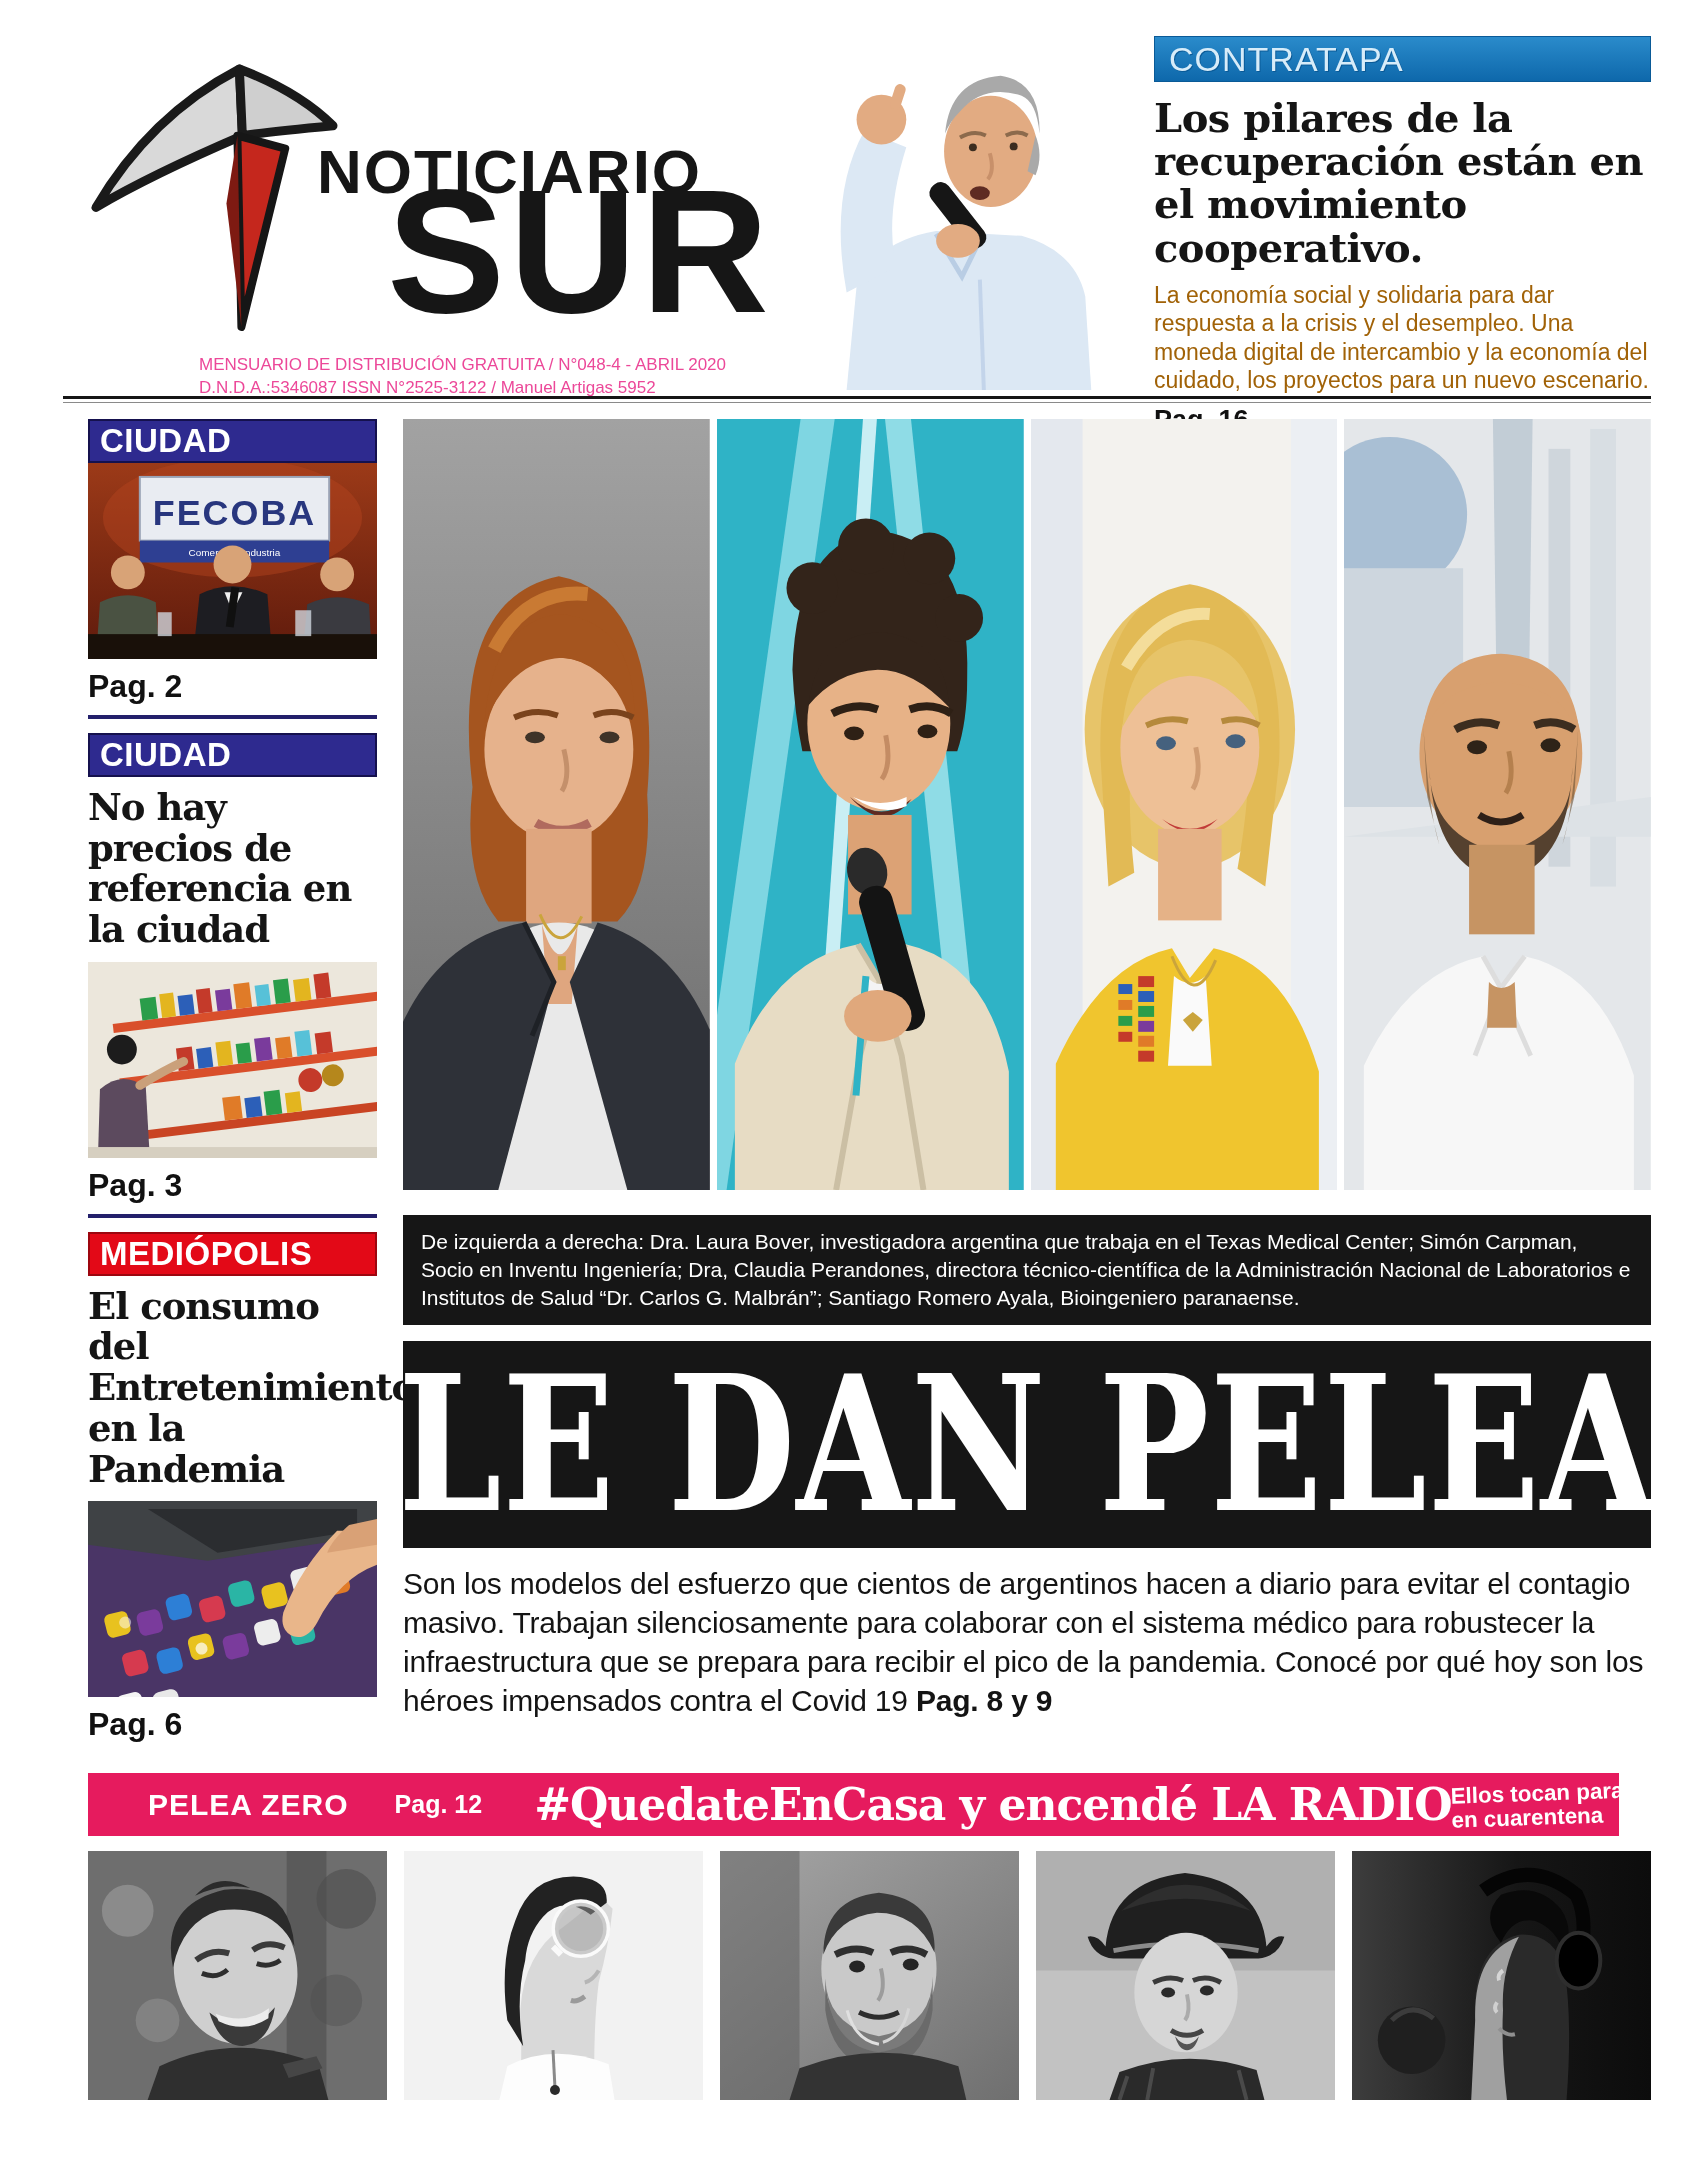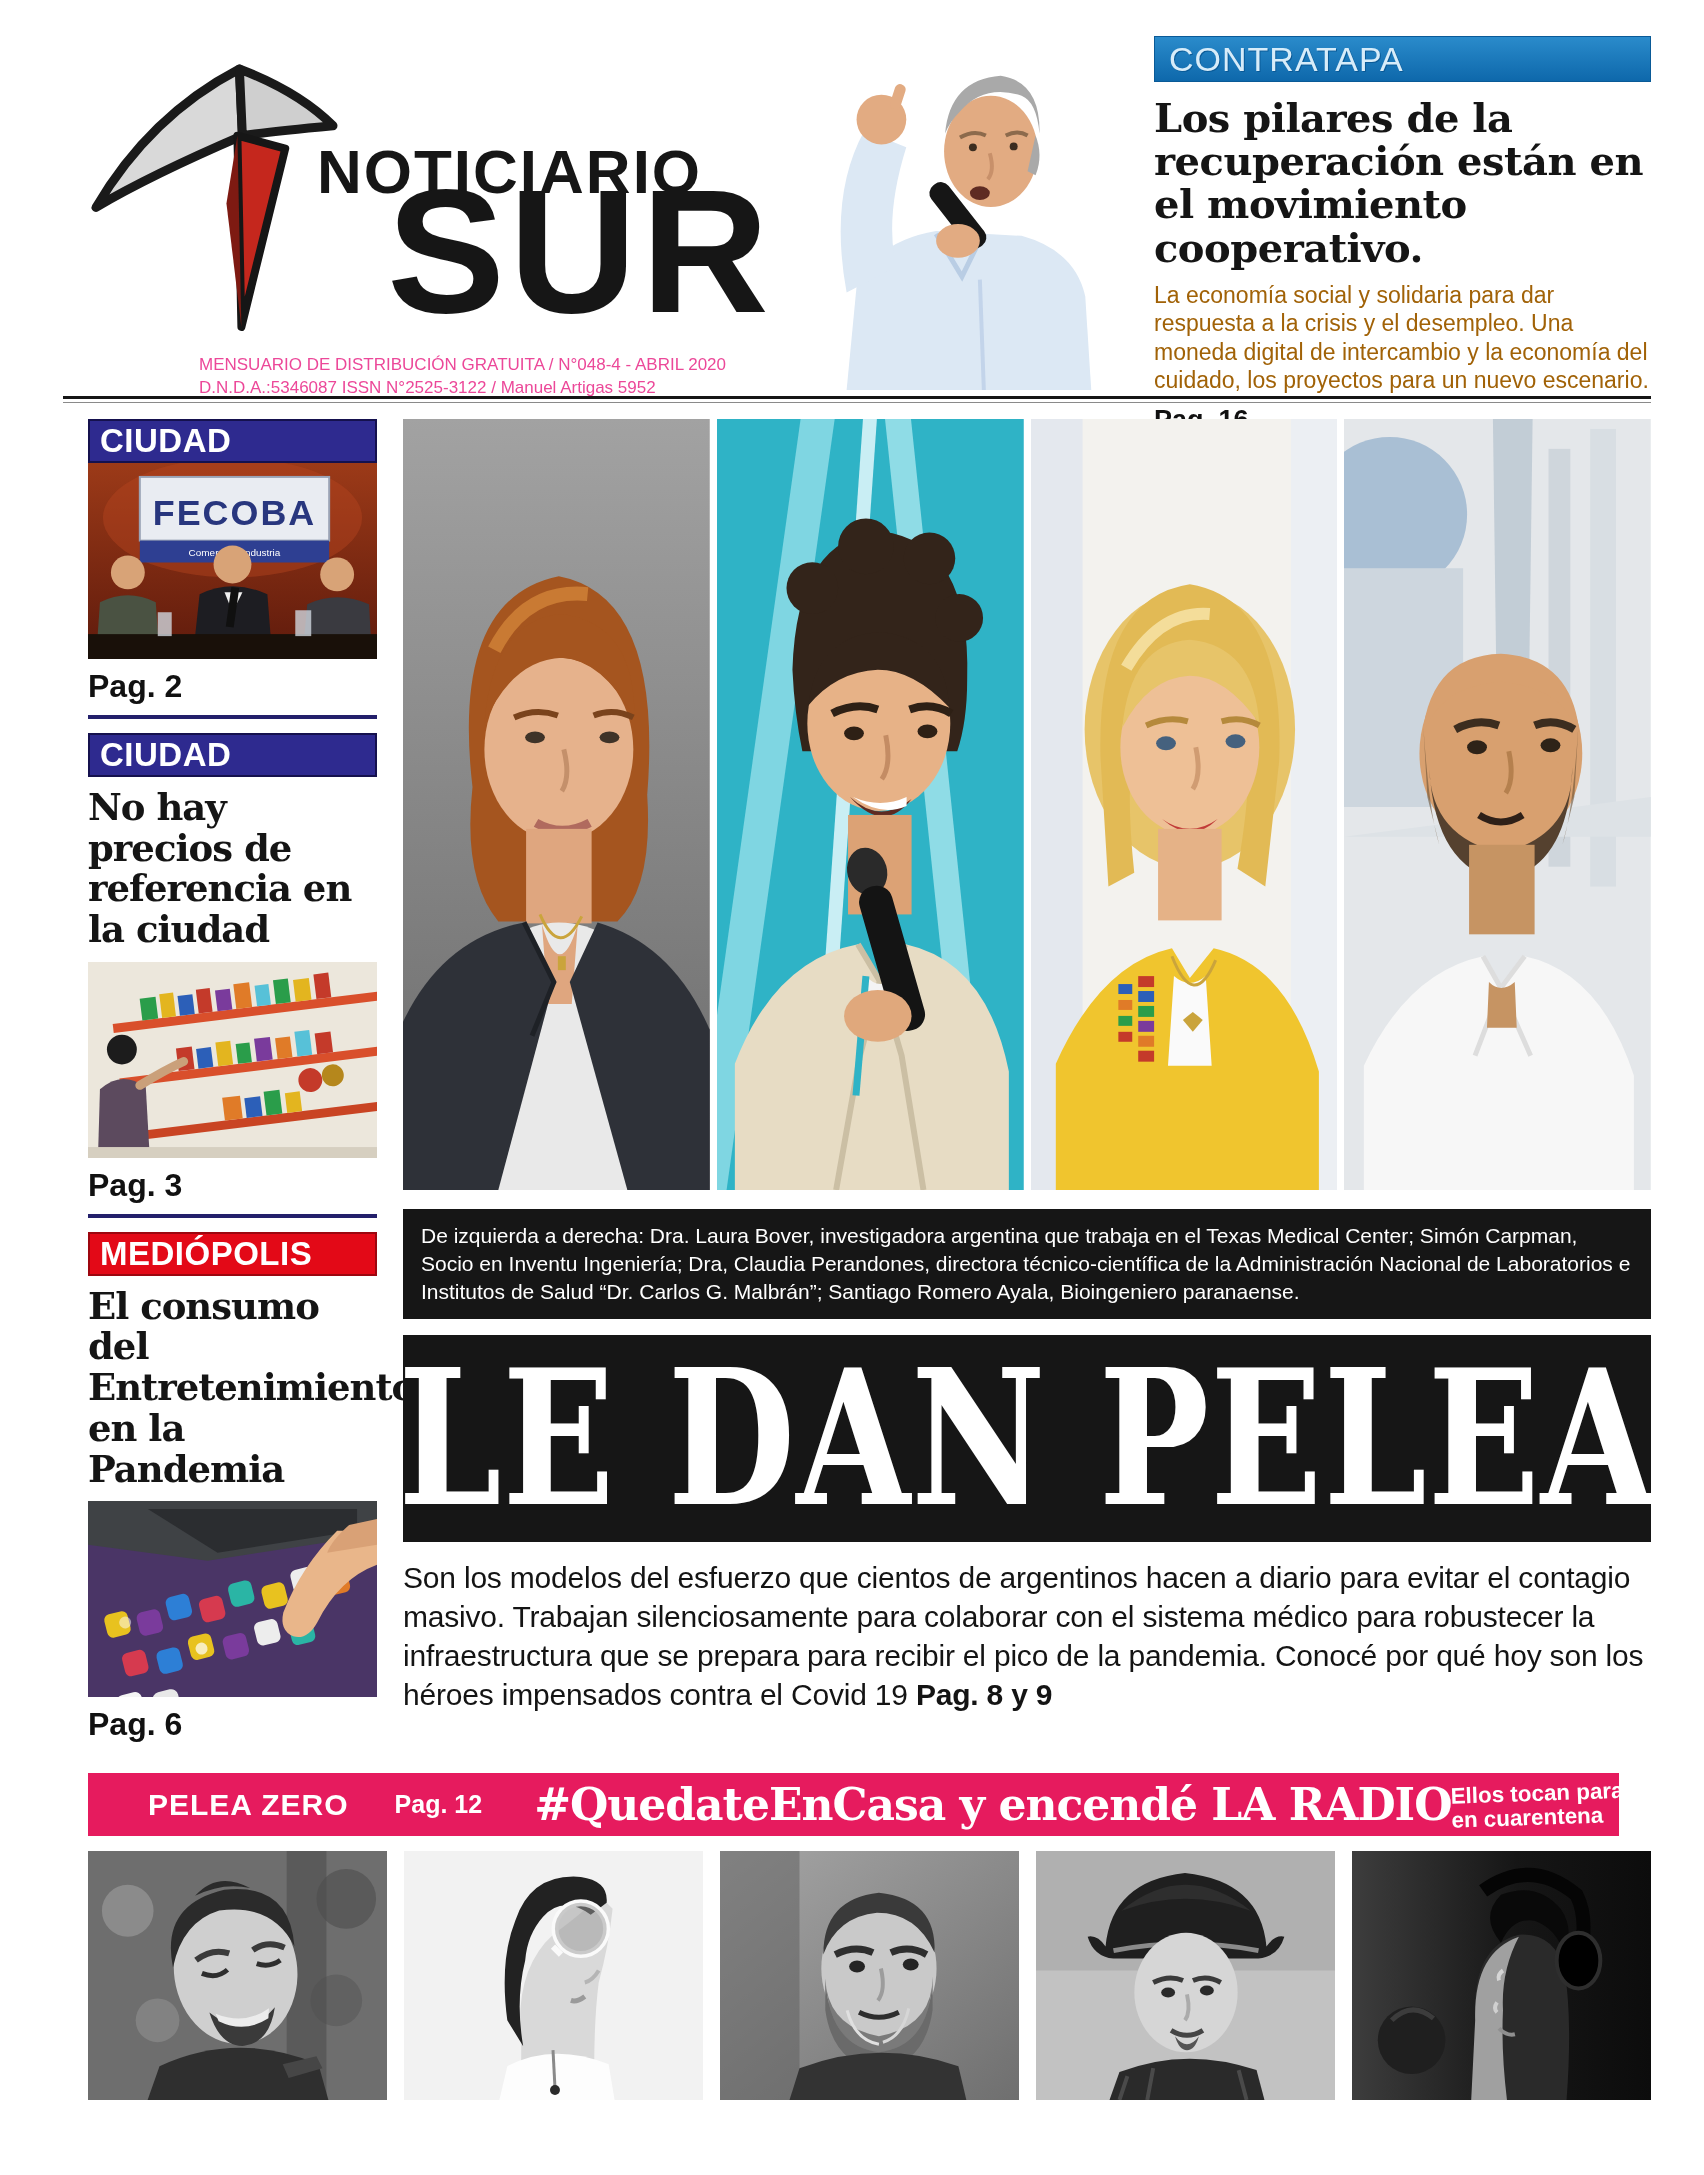--- a/index.html
+++ b/index.html
@@ -39,21 +39,21 @@
   .sec-headline{font-family:"DejaVu Serif",serif;font-weight:bold;font-size:37px;line-height:1.1;
                 letter-spacing:-1px;color:#151515;margin:10px 0 12px;}
   .sec-photo{width:100%;height:196px;display:block;}
   .sec-page{font-weight:bold;font-size:32px;margin:9px 0 10px;}
   .sec-divider{height:4px;background:#23206b;margin-bottom:14px;}
 
   .portraits{display:flex;gap:7px;height:771px;}
   .portrait{flex:1;min-width:0;}
   .portrait svg,.sec-photo svg,.m-photo svg{width:100%;height:100%;display:block;}
 
-  .caption{background:#161616;color:#fff;padding:13px 18px;font-size:21px;line-height:1.33;margin-top:19px;}
+  .caption{background:#161616;color:#fff;padding:13px 18px;font-size:21px;line-height:1.33;margin-top:25px;}
 
   .headline-box{background:#161616;margin-top:16px;height:207px;display:flex;align-items:center;justify-content:center;overflow:hidden;}
   .headline-text{font-family:"DejaVu Serif",serif;font-weight:bold;font-size:147px;color:#fff;
                  white-space:nowrap;transform:scaleY(1.28);letter-spacing:1px;}
 
   .feature-body{font-size:30px;line-height:1.3;margin-top:16px;color:#141414;letter-spacing:-0.2px;}
   .feature-body b{font-weight:bold;}
 
   
   .radio{display:flex;align-items:center;height:63px;background:#e61b5e;margin:20px 85px 0 88px;color:#fff;}

